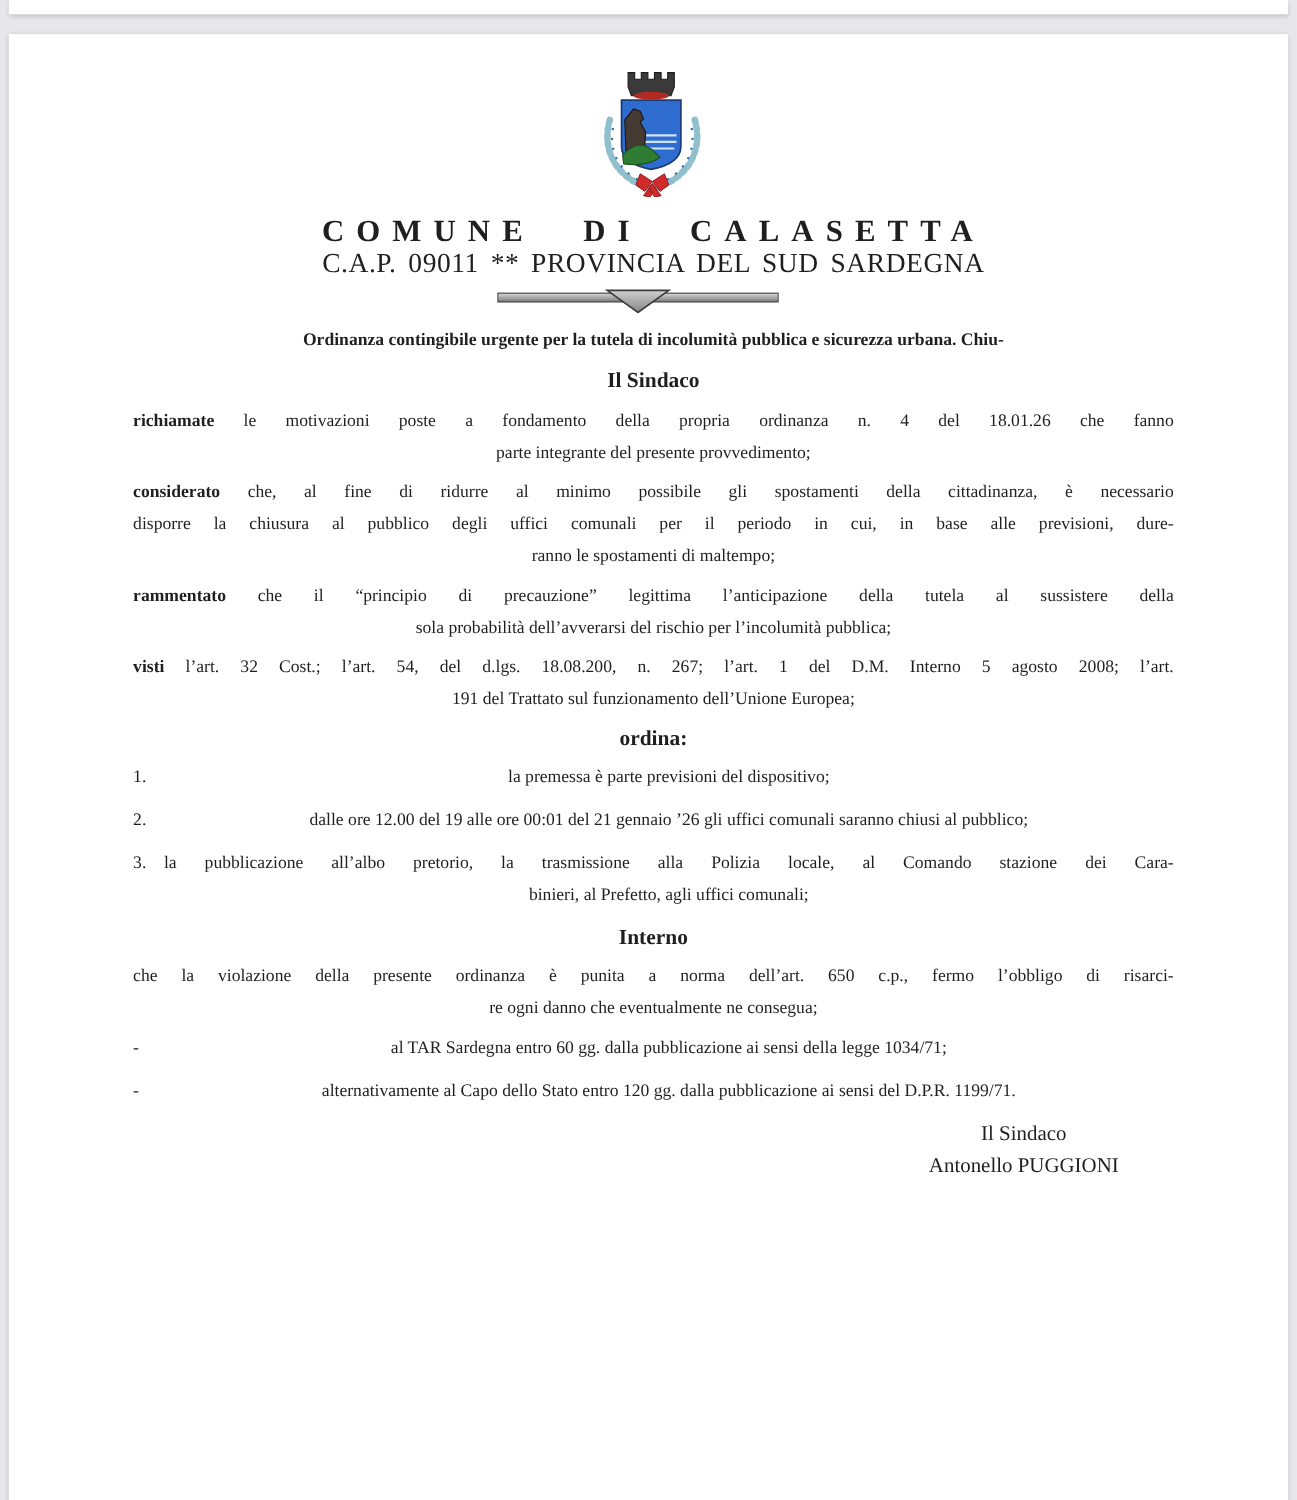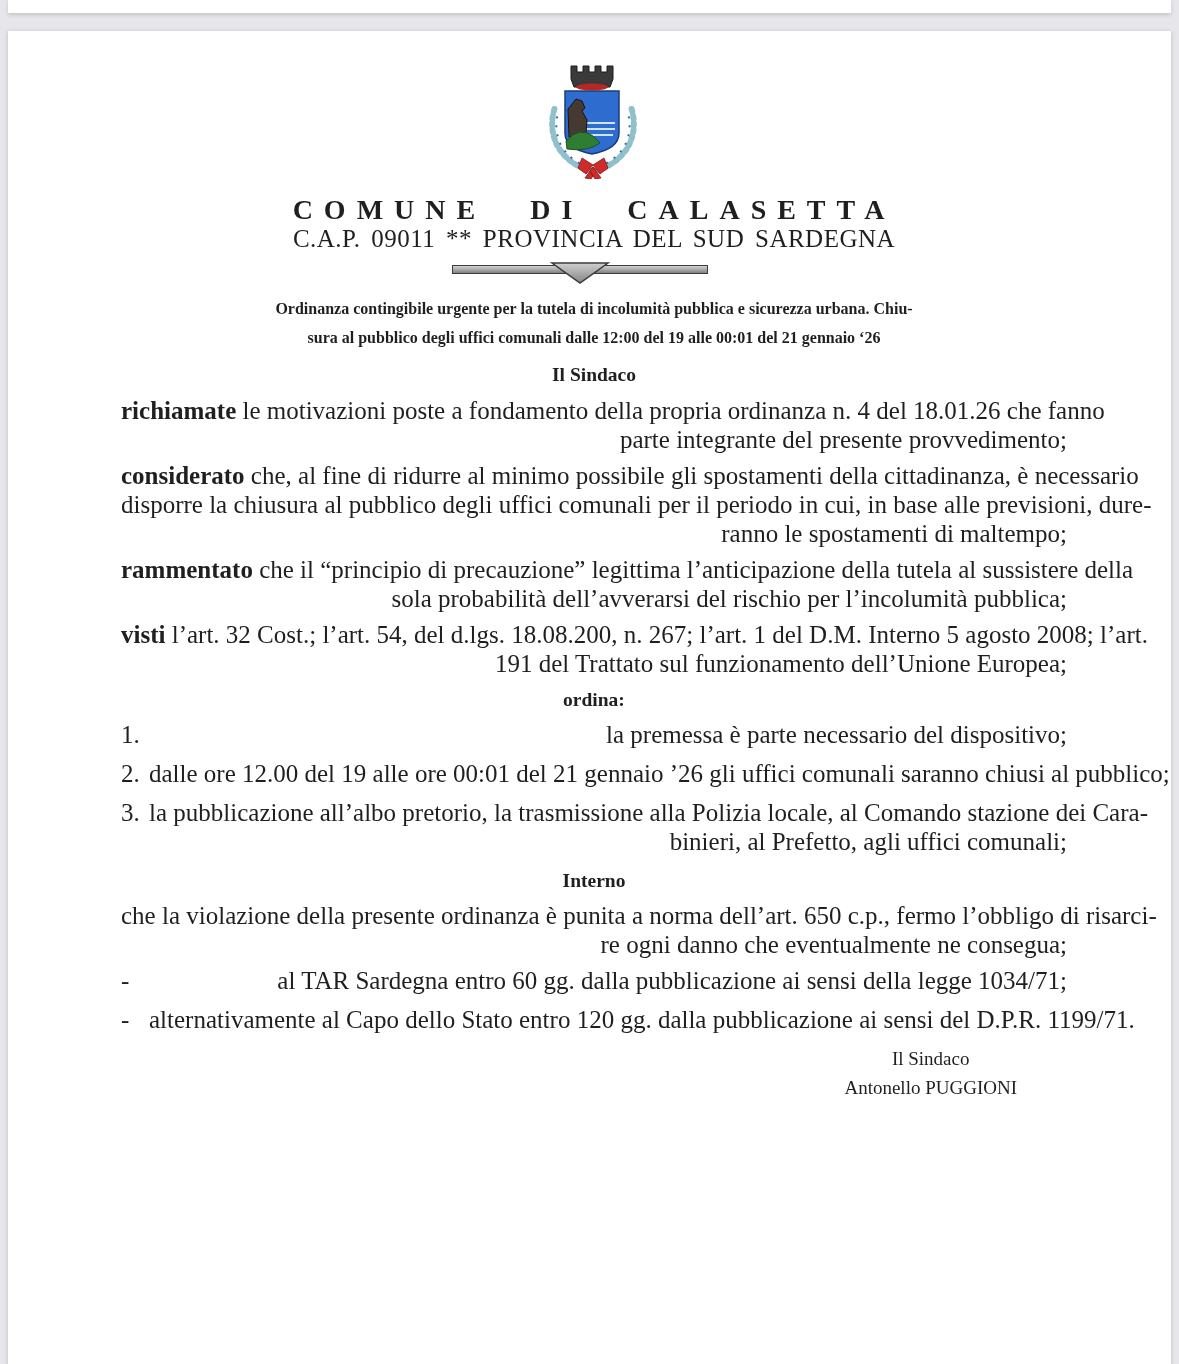--- a/index.html
+++ b/index.html
@@ -31,25 +31,25 @@
     text-align: center; font-size: 25px; line-height: 24px;
     letter-spacing: 0.5px; word-spacing: 4px; white-space: nowrap;
   }
   .divider-wrap { text-align: center; margin-top: 5px; height: 28px; }
   .doc-title { margin-top: 10px; font-size: 16px; font-weight: bold; }
   .title-line { text-align: center; line-height: 29px; white-space: nowrap; }
   .section-heading { text-align: center; font-weight: bold; font-size: 19.5px; line-height: 29px; }
   .h-sindaco { margin-top: 8px; }
   .h-ordina { margin-top: 2px; margin-bottom: 6px; }
   .h-avverte { margin-top: 6px; margin-bottom: 6px; }
-  .body-text { font-size: 25px; line-height: 29px; }
+  .body-text { font-size: 16px; line-height: 29px; }
   .preamble { margin-top: 7px; }
   .para { margin-bottom: 7px; }
   .jline { text-align: justify; text-align-last: justify; white-space: nowrap; }
-  .jline-end { text-align: right; white-space: nowrap; }
+  .jline-end { text-align: center; white-space: nowrap; }
   .lead { font-weight: bold; }
   .num-item, .dash-item { display: flex; margin-bottom: 10px; }
   .num-col { flex: 0 0 28px; }
   .dash-col { flex: 0 0 28px; }
   .item-text { flex: 1 1 auto; min-width: 0; }
   .after-ordina { margin-top: 0; }
   .p-avverso { margin-top: 3px; margin-bottom: 12px; }
   .appeal-list { margin-top: 0; }
   .signature {
     margin-top: 8px; display: flex; justify-content: flex-end; padding-right: 50px;
@@ -106,21 +106,20 @@
                 <stop offset="1" stop-color="#858585"></stop>
             </linearGradient>
           </defs>
           <rect x="0.5" y="9.5" width="255" height="8" fill="url(#gb)" stroke="#3c3c3c" stroke-width="1"></rect>
           <polygon points="100,7 156,7 128,27" fill="url(#gt)" stroke="#3c3c3c" stroke-width="1.5"></polygon>
         </svg>
       </div>
 
       <div class="doc-title">
         <div class="title-line">Ordinanza contingibile urgente per la tutela di incolumità pubblica e sicurezza urbana. Chiu-</div>
-        <div class="title-line">sura al pubblico degli uffici comunali dalle 12:00 del 19 alle 00:01 del 21 gennaio ‘26</div>
       </div>
 
       <div class="section-heading h-sindaco">Il Sindaco</div>
 
       <div class="preamble body-text">
         <div class="para">
           <div class="jline"><b class="lead">richiamate</b><span> le motivazioni poste a fondamento della propria ordinanza n. 4 del 18.01.26 che fanno</span></div>
           <div>
               <div class="jline-end">parte integrante del presente provvedimento;</div>
             </div>
@@ -145,21 +144,21 @@
             </div>
         </div>
       </div>
 
       <div class="section-heading h-ordina">ordina:</div>
 
       <div class="body-text after-ordina">
         <div class="num-item">
           <div class="num-col">1.</div>
           <div class="item-text">
-              <div class="jline-end">la premessa è parte necessario del dispositivo;</div>
+              <div class="jline-end">la premessa è parte previsioni del dispositivo;</div>
             </div>
         </div>
         <div class="num-item">
           <div class="num-col">2.</div>
           <div class="item-text">
               <div class="jline-end">dalle ore 12.00 del 19 alle ore 00:01 del 21 gennaio ’26 gli uffici comunali saranno chiusi al pubblico;</div>
             </div>
         </div>
         <div class="num-item">
           <div class="num-col">3.</div>

